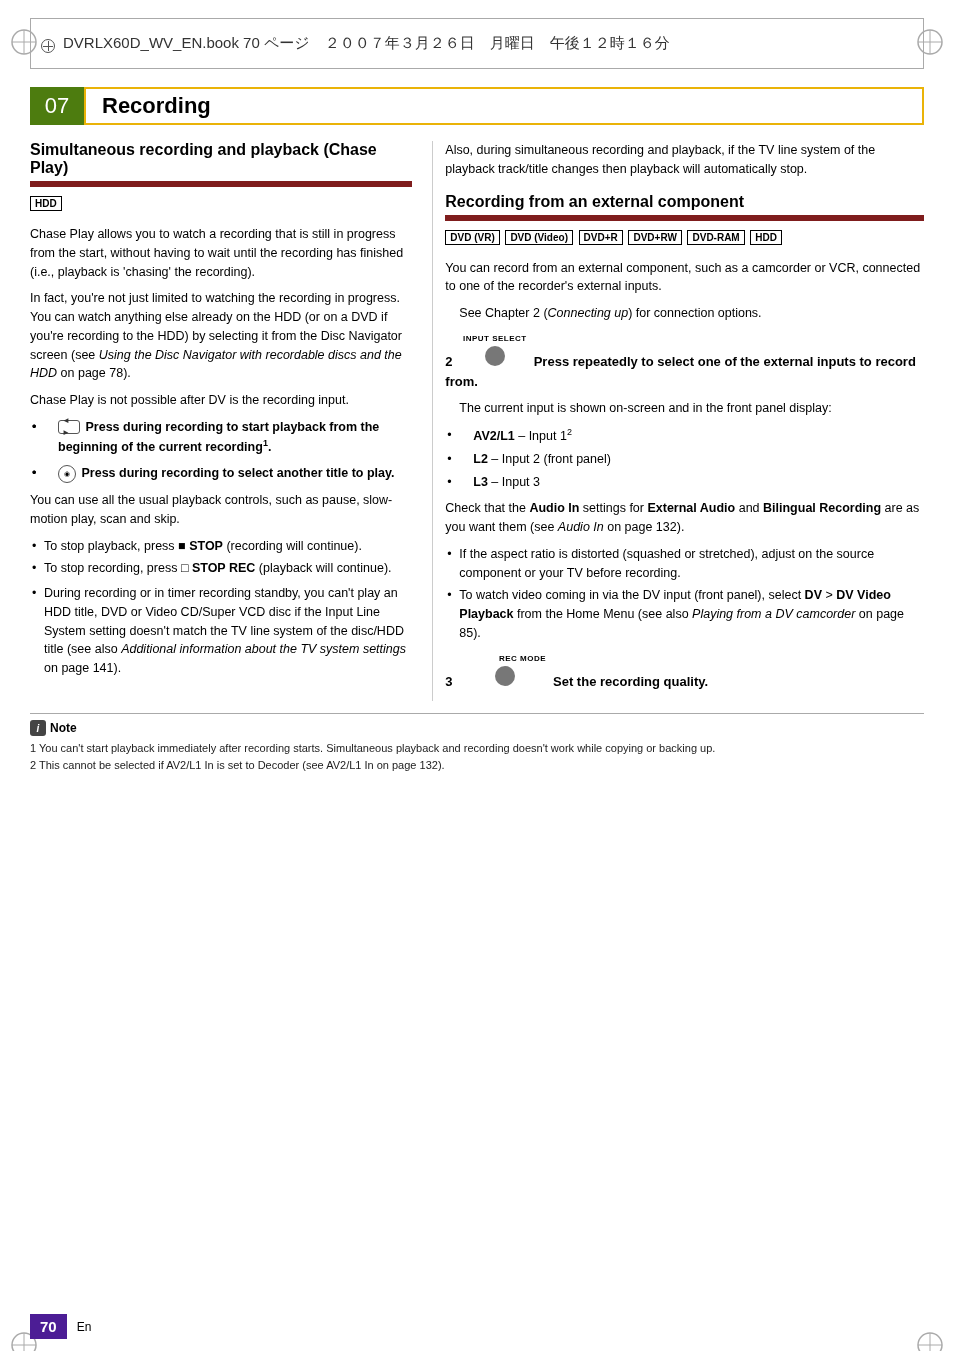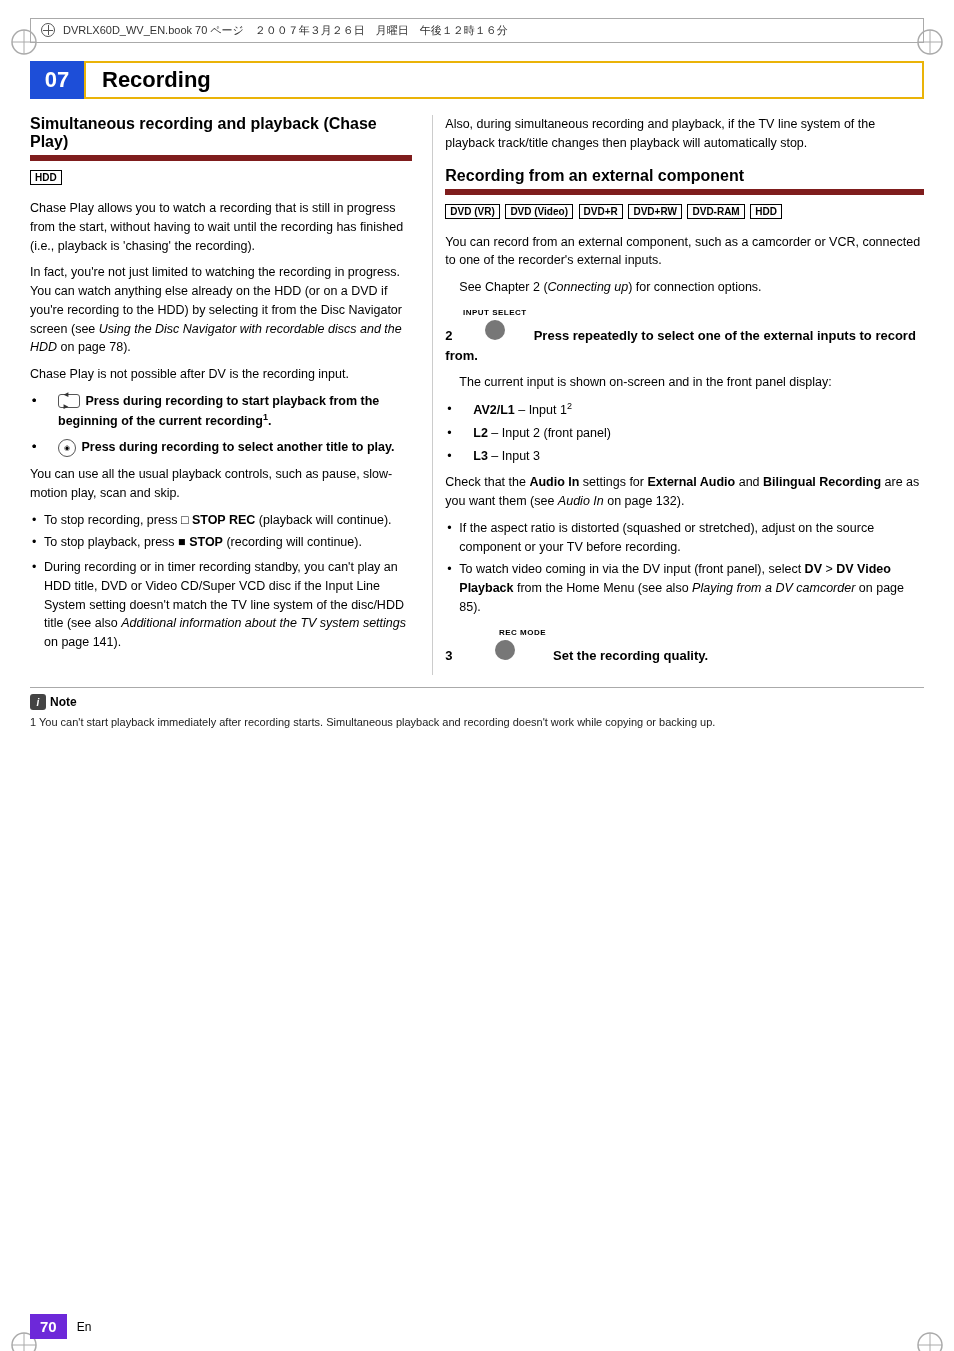--- a/index.html
+++ b/index.html
@@ -16,25 +16,25 @@
       width: 954px;
       min-height: 1351px;
       background: #fff;
       padding: 0;
       position: relative;
     }
     
     .top-bar {
       border: 1px solid #aaa;
       margin: 18px 30px 0 30px;
-      padding: 4px 10px;
-      font-size: 11px;
+      padding: 15px 10px;
+      font-size: 15px;
       color: #333;
       display: flex;
-      align-items: flex-start;
+      align-items: flex-end;
       gap: 4px;
     }
     .top-bar-crosshair {
       width: 14px; height: 14px;
       border: 1px solid #555;
       border-radius: 50%;
       display: inline-flex;
       align-items: center;
       justify-content: center;
       margin-right: 4px;
@@ -48,24 +48,24 @@
     .top-bar-crosshair::before { width: 1px; height: 10px; }
     .top-bar-crosshair::after { width: 10px; height: 1px; }
 
     
     .chapter-header {
       display: flex;
       align-items: stretch;
       margin: 18px 30px 0 30px;
     }
     .chapter-number {
-      background: #1d4ed8;
+      background: #4d7c0f;
       color: #fff;
       font-size: 22px;
-      font-weight: bold;
+      font-weight: normal;
       padding: 6px 14px;
       display: flex;
       align-items: center;
       justify-content: center;
       min-width: 54px;
     }
     .chapter-title-box {
       border: 2px solid #eab308;
       flex: 1;
       display: flex;
@@ -223,21 +223,21 @@
     
     .page-footer {
       position: absolute;
       bottom: 30px;
       left: 30px;
       display: flex;
       align-items: center;
       gap: 10px;
     }
     .page-num-box {
-      background: #6d28d9;
+      background: #4c1d95;
       color: #fff;
       font-weight: bold;
       font-size: 15px;
       padding: 4px 10px;
     }
     .page-en {
       font-size: 12px;
     }
 
     
@@ -341,22 +341,22 @@
 
       <div class="bullet-item" style="padding-left:28px; margin-bottom:8px;">
         <span style="position:absolute;left:2px;">•</span>
         <span class="icon-inline">
           <span class="icon-disc" style="font-size:7px;">◉</span>
         </span>
         <span> <b>Press during recording to select another title to play.</b></span>
       </div>
 
       <p>You can use all the usual playback controls, such as pause, slow-motion play, scan and skip.</p>
+      <div class="bullet-item">To stop playback, press <b>■ STOP</b> (recording will continue).</div>
       <div class="bullet-item">To stop recording, press <b>□ STOP REC</b> (playback will continue).</div>
-      <div class="bullet-item">To stop playback, press <b>■ STOP</b> (recording will continue).</div>
       <div class="bullet-item" style="margin-top:6px;">
         During recording or in timer recording standby, you can't play an HDD title, DVD or Video CD/Super VCD disc if the Input Line System setting doesn't match the TV line system of the disc/HDD title (see also <i>Additional information about the TV system settings</i> on page 141).
       </div>
     </div>
 
     <div class="right-col">
       <p style="margin-bottom:14px;">
         Also, during simultaneous recording and playback, if the TV line system of the playback track/title changes then playback will automatically stop.
       </p>
 
@@ -417,19 +417,20 @@
       </div>
     </div>
   </div>
 
   <div class="note-section">
     <div class="note-header">
       <span class="note-icon">i</span>
       <span>Note</span>
     </div>
     <div class="note-text">1 You can't start playback immediately after recording starts. Simultaneous playback and recording doesn't work while copying or backing up.</div>
+    <div class="note-text">2 This cannot be selected if AV2/L1 In is set to Decoder (see AV2/L1 In on page 132).</div>
   </div>
 
   <div class="page-footer">
     <div class="page-num-box">70</div>
     <div class="page-en">En</div>
   </div>
 </div>
 
 </body></html>

